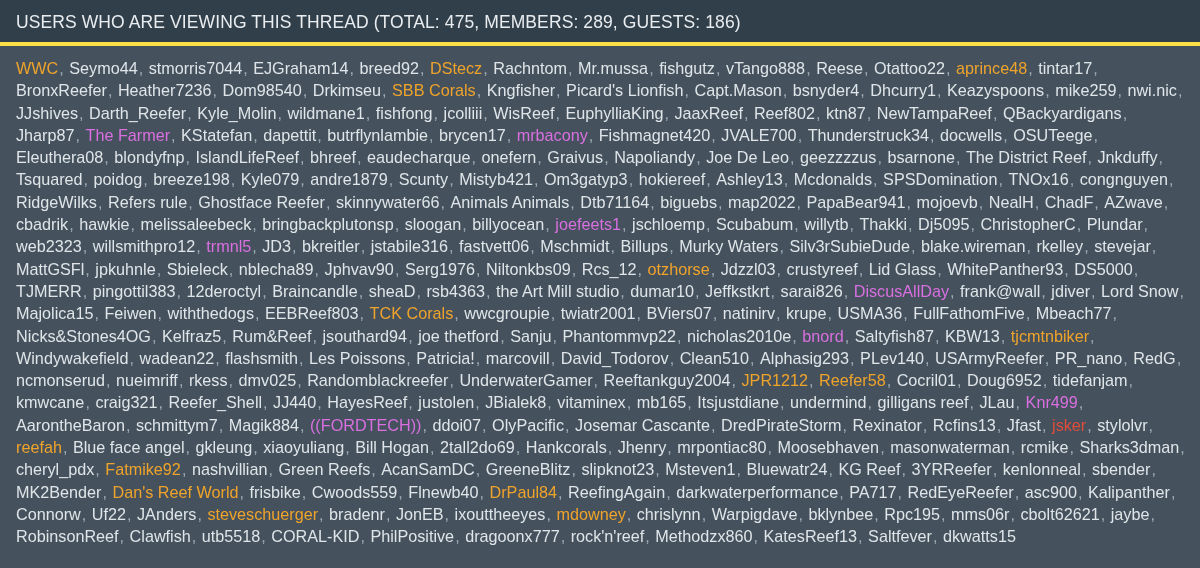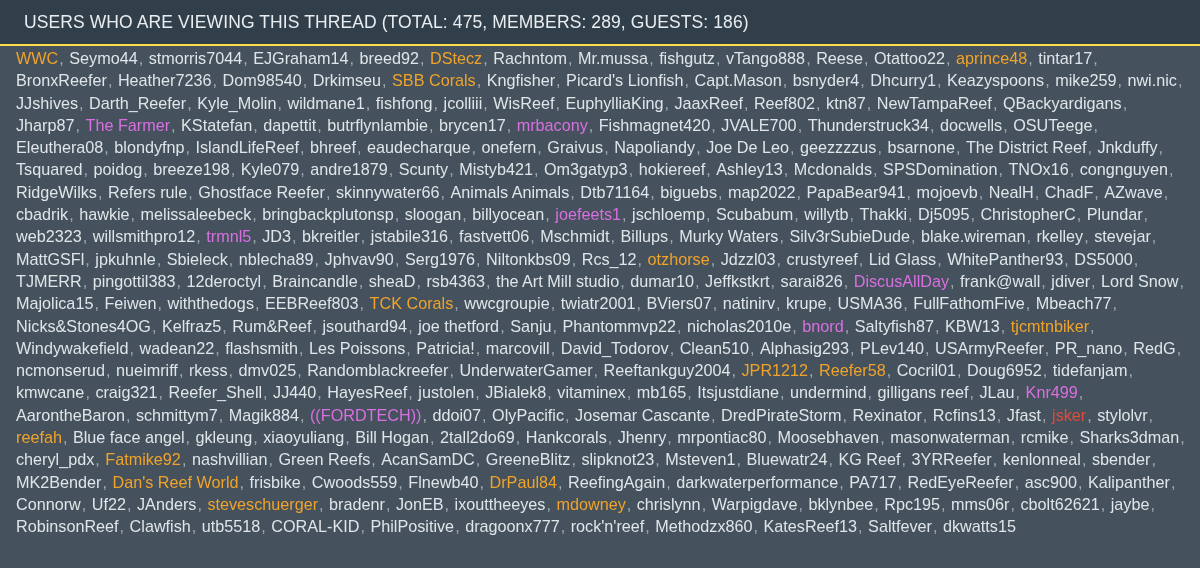--- a/index.html
+++ b/index.html
@@ -18,31 +18,31 @@
     height: 568px;
     background: #45525d;
     display: flex;
     flex-direction: column;
   }
   #header {
     background: #313f4a;
     color: #e9edf0;
     font-size: 17.5px;
     letter-spacing: 0.1px;
-    padding: 12px 16px 13px 24px;
+    padding: 12px 16px 13px 16px;
     box-sizing: border-box;
     height: 46px;
     line-height: 21px;
     white-space: nowrap;
     overflow: hidden;
-    border-bottom: 2px solid #fde047;
+    border-bottom: 4px solid #fde047;
   }
   #body {
     flex: 1;
-    padding: 1px 14px 10px 16px;
+    padding: 11px 14px 10px 16px;
     box-sizing: border-box;
     font-size: 16.2px;
     line-height: 22.3px;
     color: #dfe5e9;
     overflow: hidden;
   }
   .userlist {
     margin: 0;
   }
   .u {

